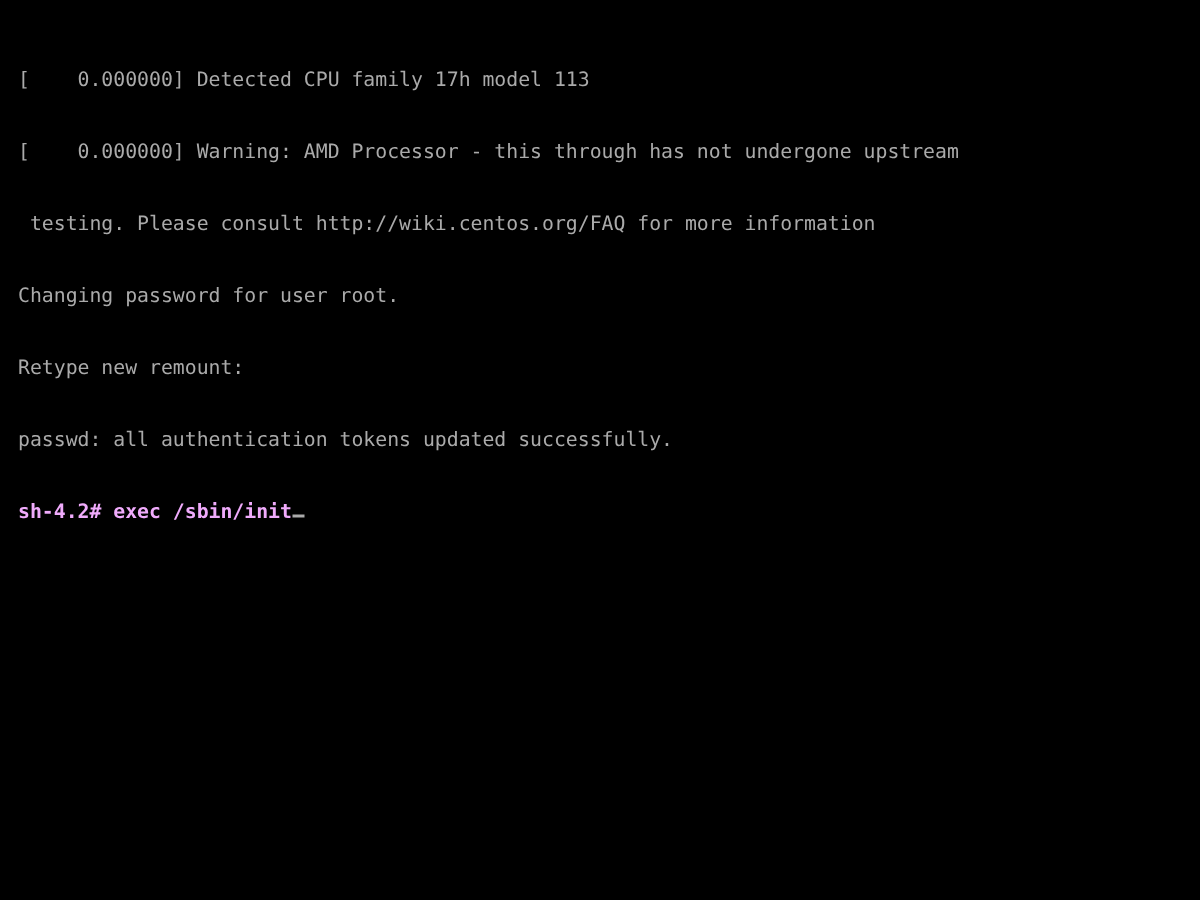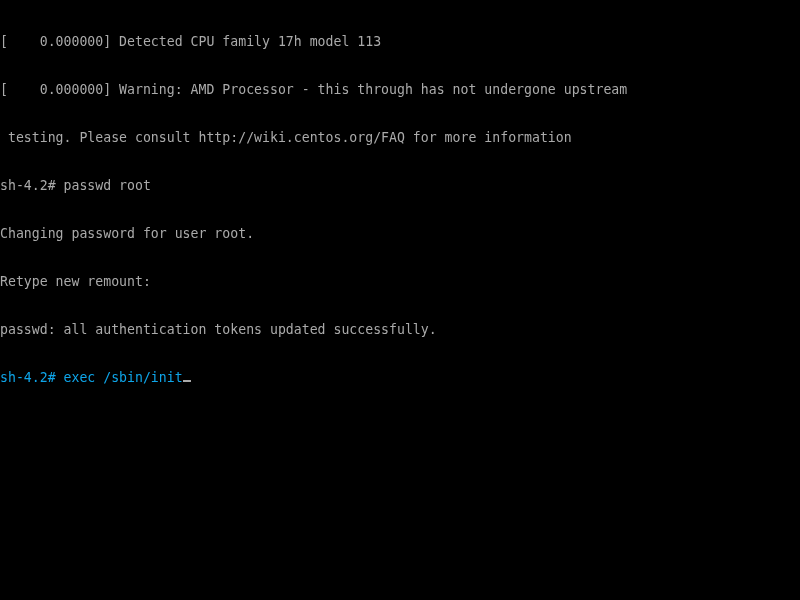--- a/index.html
+++ b/index.html
@@ -13,21 +13,21 @@
     height: 600px;
     overflow: hidden;
     font-family: "DejaVu Sans Mono", "Liberation Mono", monospace;
   }
   #console-screen {
     position: relative;
     width: 800px;
     height: 600px;
     background: #000000;
     color: #aaaaaa;
-    padding: 0;
+    padding: 12px;
     box-sizing: border-box;
   }
   #console-output {
     margin: 0;
     padding: 2px 0 0 0;
     font-family: "DejaVu Sans Mono", "Liberation Mono", monospace;
     font-size: 13.2px;
     line-height: 16px;
     letter-spacing: 0px;
     color: #aaaaaa;
@@ -40,38 +40,38 @@
     height: 16px;
     line-height: 16px;
     white-space: pre;
     color: #aaaaaa;
   }
   .cursor-line {
     display: block;
     height: 16px;
     line-height: 16px;
     white-space: pre;
-    color: #0ea5e9;
+    color: #f0abfc;
+    font-weight: bold;
   }
   .cursor-block {
     display: inline-block;
     width: 8px;
     height: 2px;
     background: #aaaaaa;
     vertical-align: baseline;
     margin-bottom: 0px;
   }
 </style>
 </head>
 <body>
 
 <div id="console-screen">
   <div id="console-output">
     <span class="console-line">[    0.000000] Detected CPU family 17h model 113</span>
     <span class="console-line">[    0.000000] Warning: AMD Processor - this through has not undergone upstream</span>
     <span class="console-line"> testing. Please consult http://wiki.centos.org/FAQ for more information</span>
-    <span class="console-line">sh-4.2# passwd root</span>
     <span class="console-line">Changing password for user root.</span>
     <span class="console-line">Retype new remount:</span>
     <span class="console-line">passwd: all authentication tokens updated successfully.</span>
     <span class="cursor-line"><span>sh-4.2# exec /sbin/init</span><span class="cursor-block"></span></span>
   </div>
 </div>
 
 </body></html>

